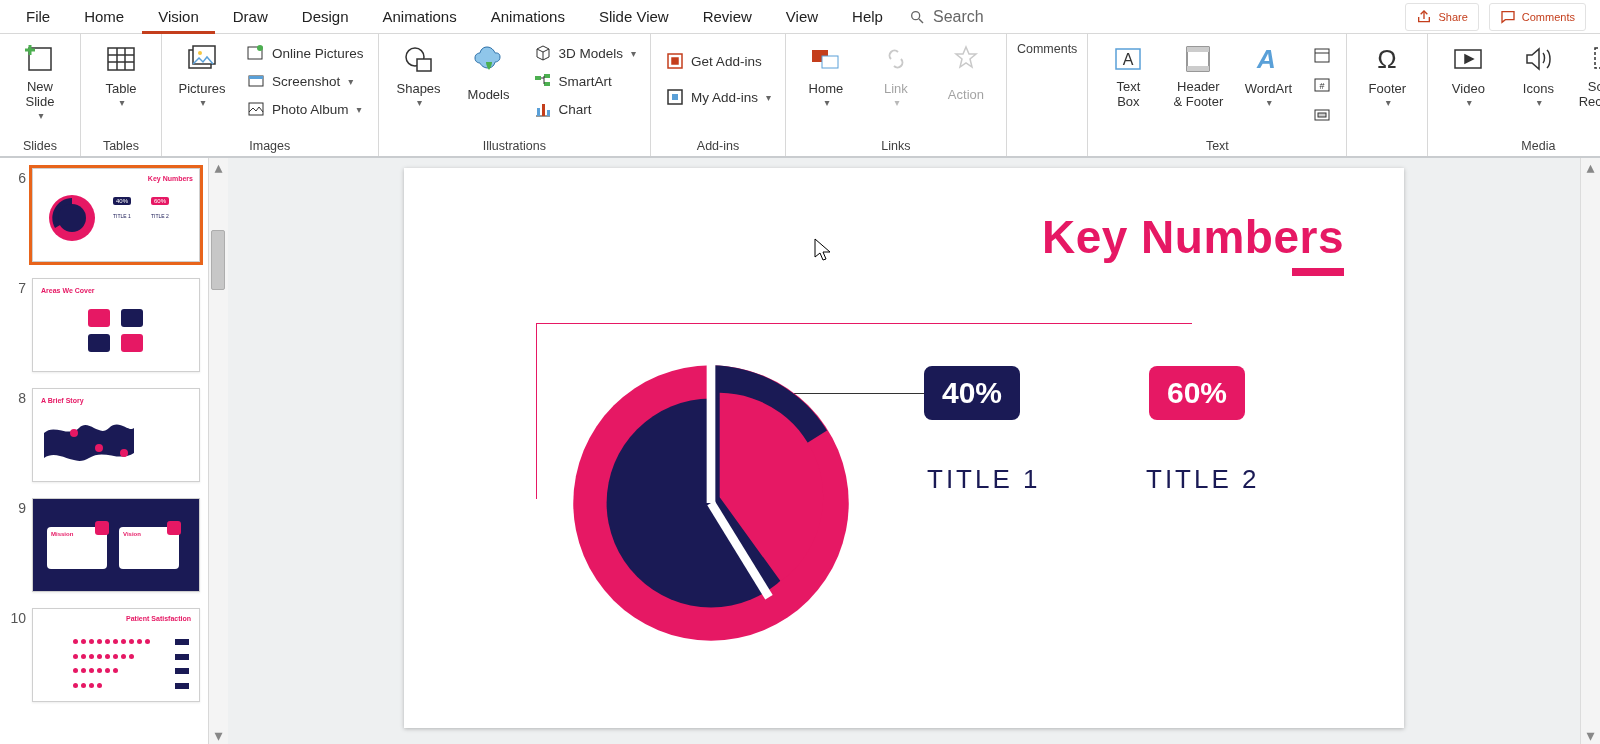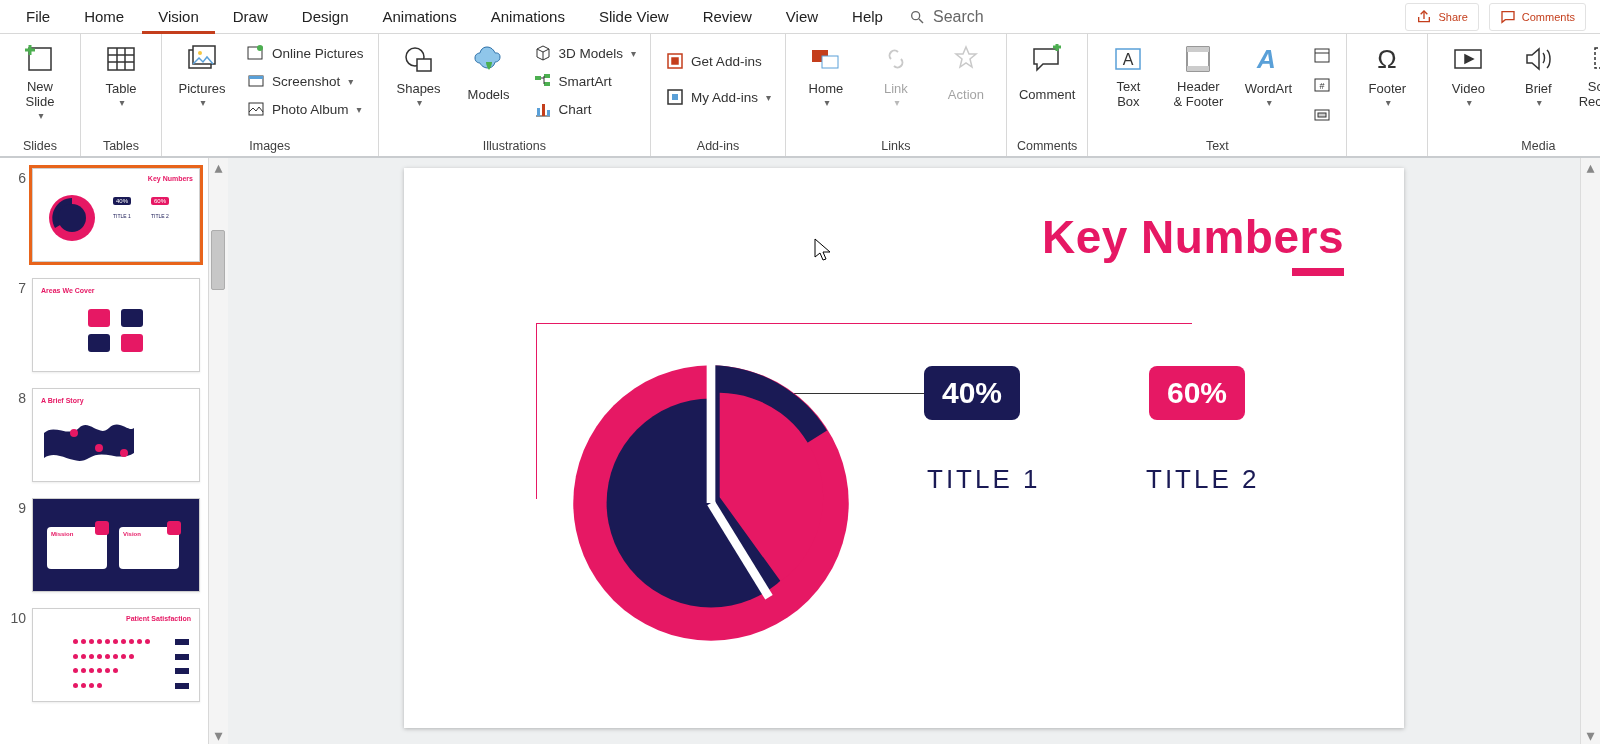--- a/index.html
+++ b/index.html
@@ -329,32 +329,20 @@
               <path d="M14 2l3 7h7l-6 5 2 8-6-4-6 4 2-8-6-5h7z"></path>
             </svg>
           </span>
         <span class="cap">Action</span>
       </div>
     </div>
     <div class="group-label">Links</div>
   </div>
 
   <div class="group">
-    <div class="group-body">
-      <div class="big-btn">
-        <span class="ico">
-            <svg width="32" height="30" viewBox="0 0 32 30" fill="none" stroke="#333" stroke-width="1.5">
-              <path d="M3 5h24v15H12l-6 6v-6H3z"></path>
-              <line x1="22" y1="3" x2="30" y2="3" stroke="#4caf50" stroke-width="3"></line>
-              <line x1="26" y1="-1" x2="26" y2="7" stroke="#4caf50" stroke-width="3"></line>
-            </svg>
-          </span>
-        <span class="cap">Comment</span>
-      </div>
-    </div>
     <div class="group-label">Comments</div>
   </div>
 
   <div class="group">
     <div class="group-body">
       <div class="big-btn">
         <span class="ico">
             <svg width="30" height="30" viewBox="0 0 30 30" fill="none" stroke="#5aa0d8" stroke-width="1.5">
               <rect x="3" y="5" width="24" height="20"></rect>
               <text x="15" y="21" text-anchor="middle" font-size="16" fill="#333" stroke="none" font-family="serif">A</text>
@@ -447,21 +435,21 @@
           </span>
       </div>
       <div class="big-btn">
         <span class="ico">
             <svg width="30" height="28" viewBox="0 0 30 28" fill="none" stroke="#333" stroke-width="1.5">
               <path d="M4 10h5l7-6v20l-7-6H4z"></path>
               <path d="M20 8c2 2 2 8 0 10M24 5c4 4 4 14 0 18"></path>
             </svg>
           </span>
         <span class="cap">
-            <span>Brief</span>
+            <span>Icons</span>
             <span class="caret">▾</span>
           </span>
       </div>
       <div class="big-btn">
         <span class="ico">
             <svg width="32" height="28" viewBox="0 0 32 28" fill="none" stroke="#333" stroke-width="1.5" stroke-dasharray="3 2">
               <rect x="3" y="3" width="26" height="20"></rect>
               <circle cx="26" cy="20" r="4" fill="#4caf50" stroke="none"></circle>
               <text x="26" y="23" font-size="8" text-anchor="middle" fill="#fff">+</text>
             </svg>

